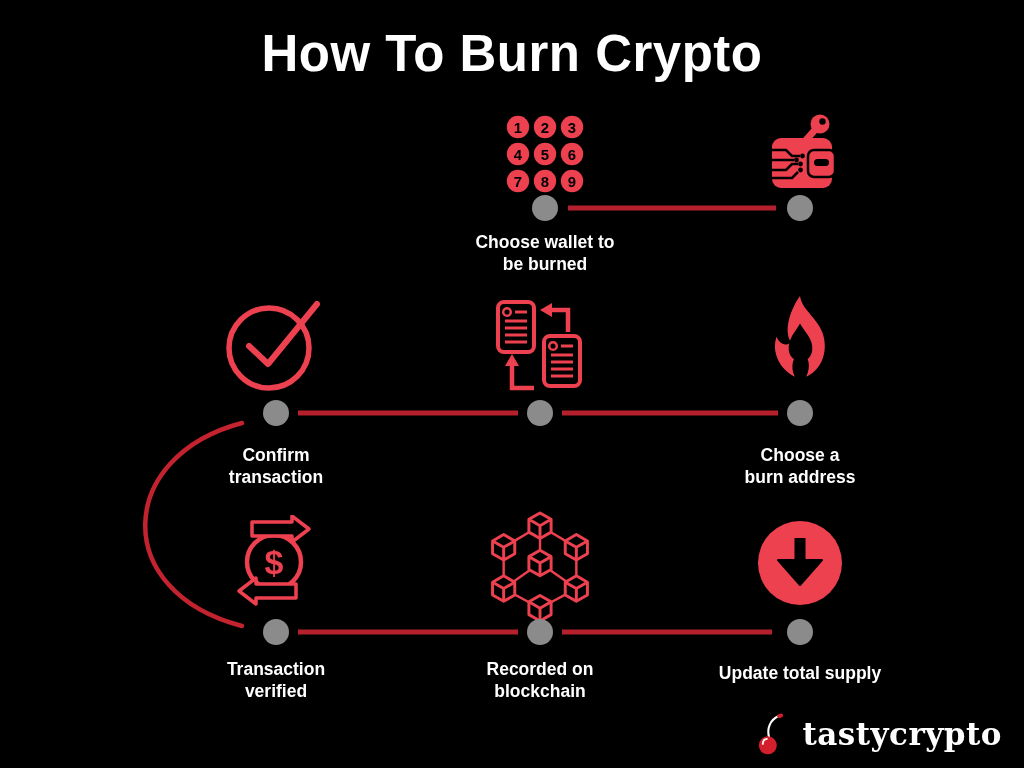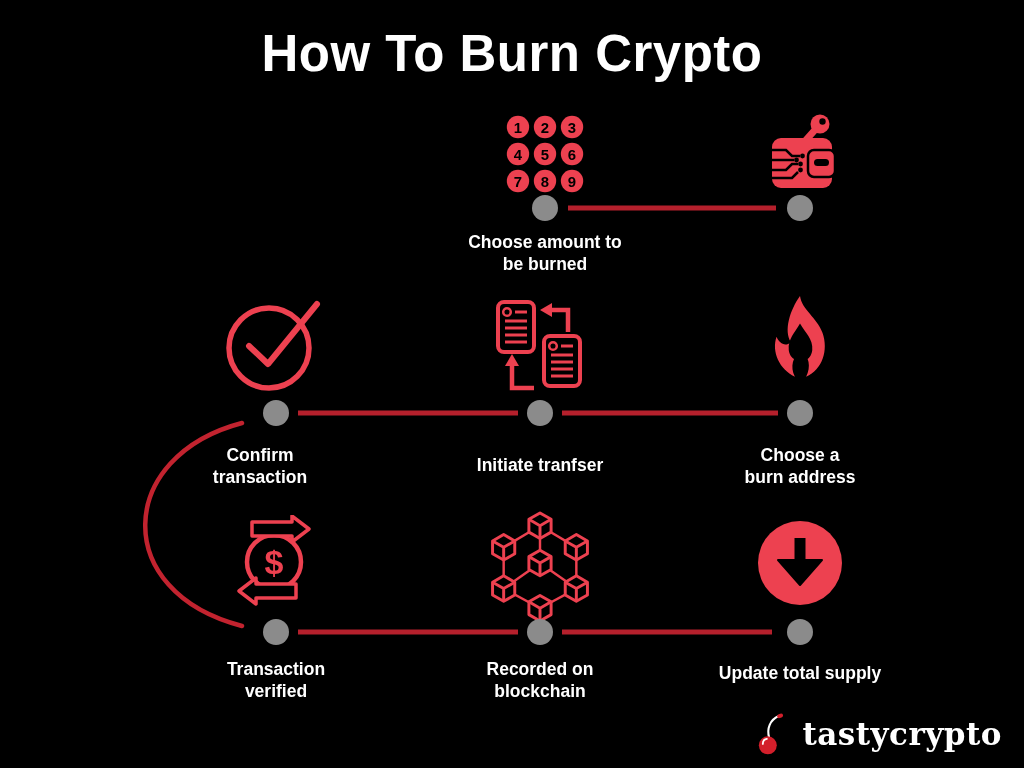--- a/index.html
+++ b/index.html
@@ -161,25 +161,24 @@
 
   <div class="dot" style="left:545px;top:208px;"></div>
   <div class="dot" style="left:800px;top:208px;"></div>
   <div class="dot" style="left:276px;top:413px;"></div>
   <div class="dot" style="left:540px;top:413px;"></div>
   <div class="dot" style="left:800px;top:413px;"></div>
   <div class="dot" style="left:276px;top:632px;"></div>
   <div class="dot" style="left:540px;top:632px;"></div>
   <div class="dot" style="left:800px;top:632px;"></div>
 
-  <div class="label" style="left:545px;top:231px;">Choose amount to
+  <div class="label" style="left:545px;top:231px;">Choose wallet to
 be burned</div>
-  <div class="label" style="left:260px;top:444px;">Confirm
+  <div class="label" style="left:276px;top:444px;">Confirm
 transaction</div>
-  <div class="label" style="left:540px;top:454px;">Initiate tranfser</div>
   <div class="label" style="left:800px;top:444px;">Choose a
 burn address</div>
   <div class="label" style="left:276px;top:658px;">Transaction
 verified</div>
   <div class="label" style="left:800px;top:662px;">Update total supply</div>
   <div class="label" style="left:540px;top:658px;">Recorded on
 blockchain</div>
 
   <div class="logo">
     <svg width="34" height="46" viewBox="0 0 36 46">

